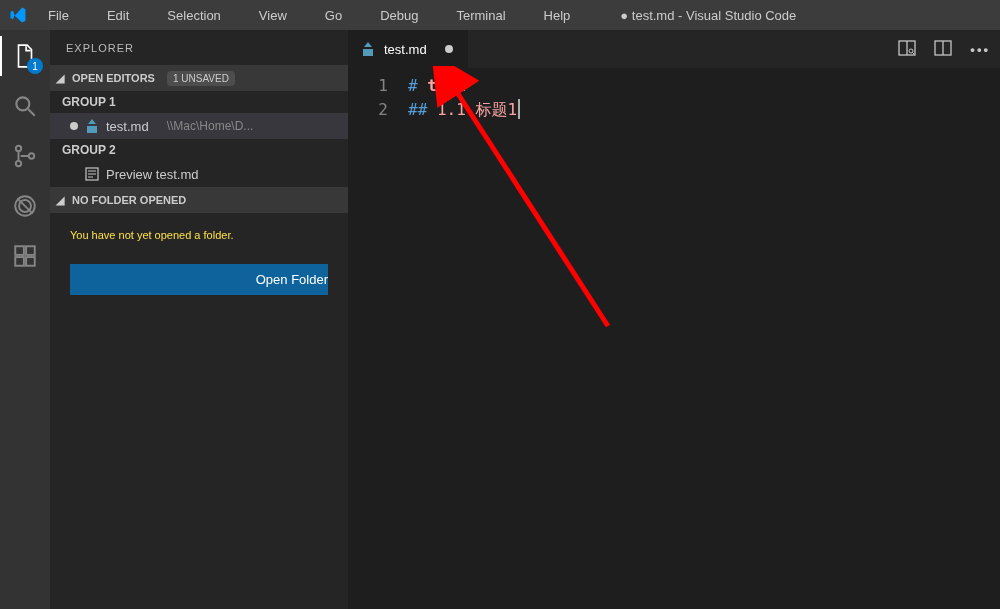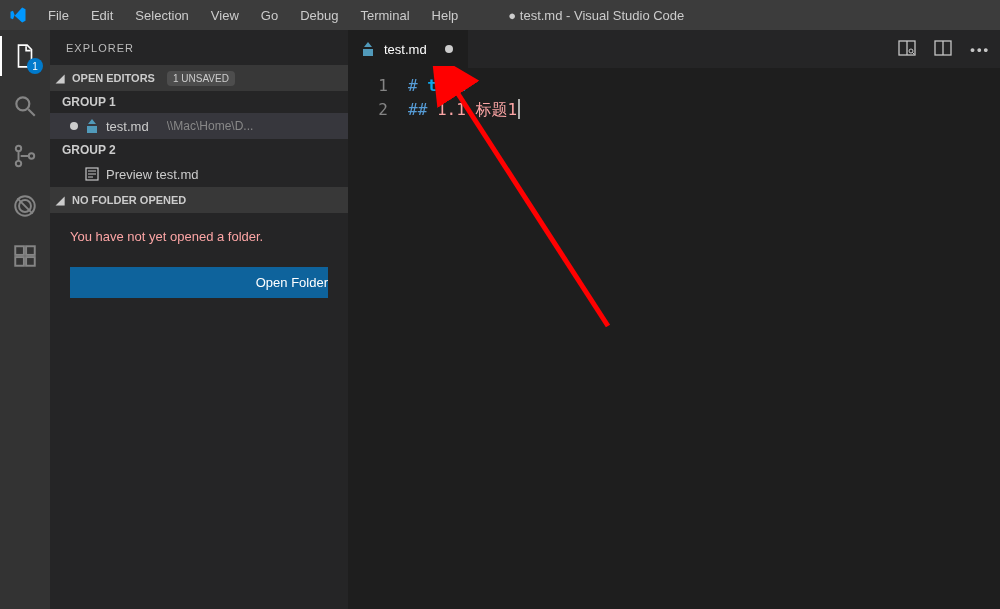--- a/index.html
+++ b/index.html
@@ -17,21 +17,21 @@
   background: #3c3c3c;
   display: flex;
   align-items: center;
   padding: 0 8px;
   font-size: 13px;
 }
 .titlebar .logo {
   width: 20px; height: 20px;
   margin-right: 10px;
 }
-.menu { display: flex; gap: 2px; }
+.menu { display: flex; gap: 18px; }
 .menu-item {
   padding: 4px 10px;
   color: #cccccc;
   cursor: pointer;
 }
 .title-center {
   flex: 1;
   text-align: left;
   color: #cccccc;
   padding-left: 40px;
@@ -140,22 +140,22 @@
 .file-path {
   color: #888888;
   font-size: 12px;
   margin-left: 12px;
   white-space: nowrap;
   overflow: hidden;
   text-overflow: ellipsis;
 }
 .nofolder-text {
   padding: 14px 20px;
-  color: #fca5a5;
-  font-size: 13px;
+  color: #fde047;
+  font-size: 11px;
   line-height: 1.5;
 }
 .open-folder-btn {
   margin: 6px 20px;
   background: #0e639c;
   color: #ffffff;
   border: none;
   padding: 8px 0;
   font-size: 13px;
   cursor: pointer;
@@ -206,21 +206,21 @@
   padding-right: 20px;
   user-select: none;
 }
 .gutter div { height: 24px; line-height: 24px; }
 .code {
   flex: 1;
   color: #d4d4d4;
 }
 .code .line { height: 24px; line-height: 24px; }
 .md-hash { color: #569cd6; }
-.md-h1 { color: #0ea5e9; font-weight: bold; }
+.md-h1 { color: #fca5a5; font-weight: bold; }
 .md-h2 { color: #fca5a5; }
 .cursor {
   display: inline-block;
   width: 1.5px; height: 20px;
   background: #aeafad;
   vertical-align: text-bottom;
   margin-left: 1px;
 }
 .arrow-overlay {
   position: absolute;

